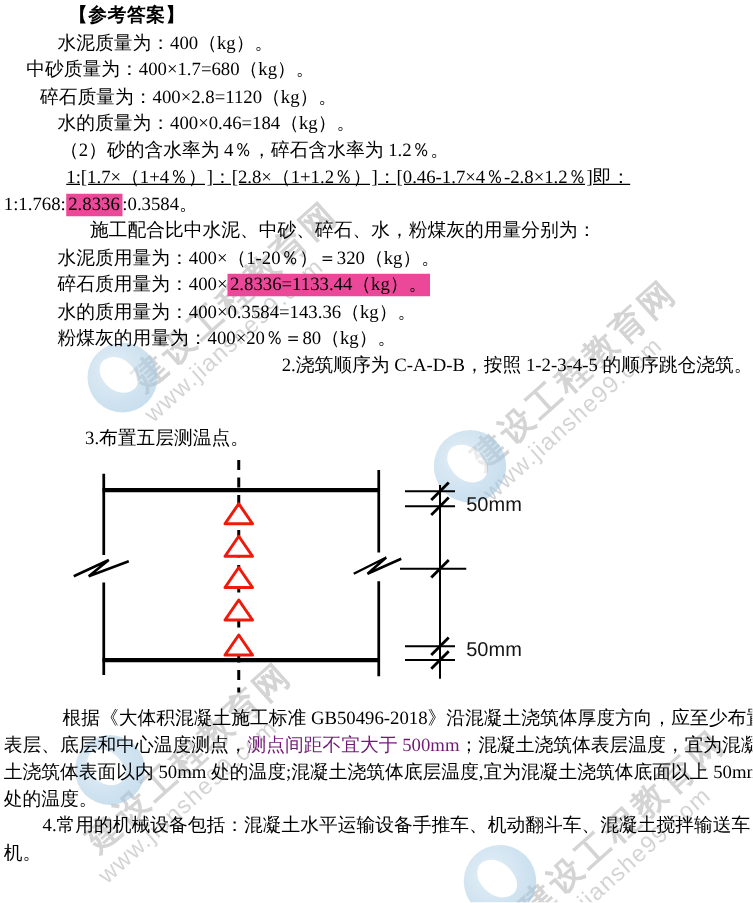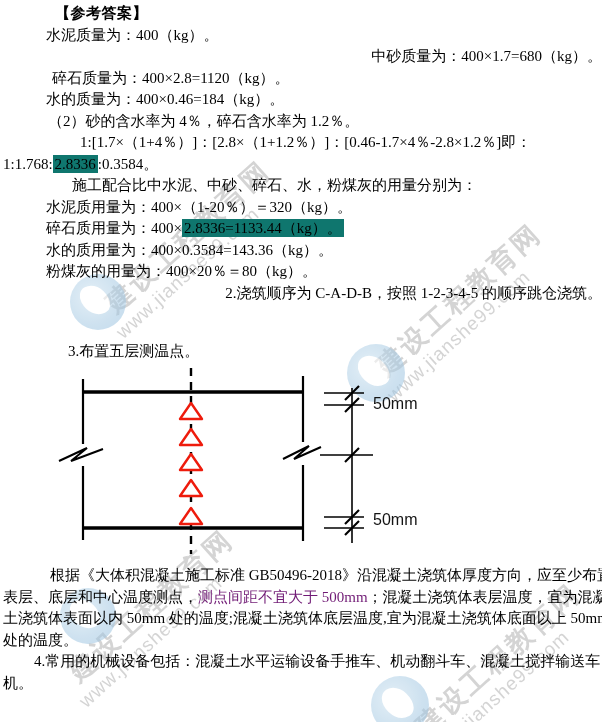--- a/index.html
+++ b/index.html
@@ -3,21 +3,21 @@
 <meta charset="utf-8">
 <style>
   html,body{margin:0;padding:0;background:#fff;}
   .page{position:relative;width:602px;height:722px;background:#ffffff;overflow:hidden;
         font-family:"Liberation Serif","DejaVu Serif",serif;color:#000;}
   .layer{position:absolute;left:0;top:0;width:602px;height:722px;}
   .textblock{position:absolute;left:0;width:602px;}
   .ln{height:21.5px;line-height:21.5px;font-size:15px;white-space:nowrap;}
   .seg-n{}
   .seg-b{font-weight:bold;letter-spacing:.5px;}
-  .seg-h{background:#0f766e;padding:1px 2px;}
+  .seg-h{background:#ec4899;padding:1px 2px;}
   .seg-r{color:#701a75;}
   
   .wm{position:absolute;width:216px;transform:rotate(-42deg);color:#9a9a9a;opacity:.42;pointer-events:none;}
   .wm-l1{font-size:27px;letter-spacing:3px;white-space:nowrap;font-weight:bold;
          font-family:"Liberation Sans","DejaVu Sans",sans-serif;}
   .wm-l2{font-size:19px;letter-spacing:1px;white-space:nowrap;margin:-2px 0 0 -12px;
          font-family:"Liberation Sans","DejaVu Sans",sans-serif;}
   
   .logo{position:absolute;border-radius:50%;opacity:.55;pointer-events:none;
         background:radial-gradient(circle at 38% 40%, #cfe4f2 0%, #a8cbe4 55%, #92bddd 100%);}
@@ -52,25 +52,25 @@
   <div class="layer" id="logos">
       <div class="logo" style="left: 70px; top: 274px; width: 56px; height: 56px;"></div>
       <div class="logo" style="left: 347px; top: 344px; width: 58px; height: 58px;"></div>
       <div class="logo" style="left: 60px; top: 588px; width: 56px; height: 56px;"></div>
       <div class="logo" style="left: 371px; top: 676px; width: 58px; height: 58px;"></div>
     </div>
 
   <div class="textblock" id="toplines" style="top:3px">
       <div class="ln" style="padding-left: 55px;"><span class="seg-b">【参考答案】</span></div>
       <div class="ln" style="padding-left: 46px;"><span class="seg-n">水泥质量为：400（kg）。</span></div>
-      <div class="ln" style="padding-left: 46px; text-align: right;"><span class="seg-n">中砂质量为：400×1.7=680（kg）。</span></div>
-      <div class="ln" style="padding-left: 52px;"><span class="seg-n">碎石质量为：400×2.8=1120（kg）。</span></div>
+      <div class="ln" style="padding-left: 21px;"><span class="seg-n">中砂质量为：400×1.7=680（kg）。</span></div>
+      <div class="ln" style="padding-left: 32px;"><span class="seg-n">碎石质量为：400×2.8=1120（kg）。</span></div>
       <div class="ln" style="padding-left: 46px;"><span class="seg-n">水的质量为：400×0.46=184（kg）。</span></div>
       <div class="ln" style="padding-left: 48px;"><span class="seg-n">（2）砂的含水率为 4％，碎石含水率为 1.2％。</span></div>
-      <div class="ln" style="padding-left: 80px;"><span class="seg-n">1:[1.7×（1+4％）]：[2.8×（1+1.2％）]：[0.46-1.7×4％-2.8×1.2％]即：</span></div>
+      <div class="ln" style="padding-left: 53px; text-decoration: underline;"><span class="seg-n">1:[1.7×（1+4％）]：[2.8×（1+1.2％）]：[0.46-1.7×4％-2.8×1.2％]即：</span></div>
       <div class="ln" style="padding-left: 3px;"><span class="seg-n">1:1.768:</span><span class="seg-h">2.8336</span><span class="seg-n">:0.3584。</span></div>
       <div class="ln" style="padding-left: 72px;"><span class="seg-n">施工配合比中水泥、中砂、碎石、水，粉煤灰的用量分别为：</span></div>
       <div class="ln" style="padding-left: 46px;"><span class="seg-n">水泥质用量为：400×（1-20％）＝320（kg）。</span></div>
       <div class="ln" style="padding-left: 46px;"><span class="seg-n">碎石质用量为：400×</span><span class="seg-h">2.8336=1133.44（kg）。</span></div>
       <div class="ln" style="padding-left: 46px;"><span class="seg-n">水的质用量为：400×0.3584=143.36（kg）。</span></div>
       <div class="ln" style="padding-left: 46px;"><span class="seg-n">粉煤灰的用量为：400×20％＝80（kg）。</span></div>
       <div class="ln" style="padding-left: 46px; text-align: right;"><span class="seg-n">2.浇筑顺序为 C-A-D-B，按照 1-2-3-4-5 的顺序跳仓浇筑。</span></div>
       <div class="ln" style="padding-left: 68px; margin-top: 37px;"><span class="seg-n">3.布置五层测温点。</span></div>
     </div>
 

